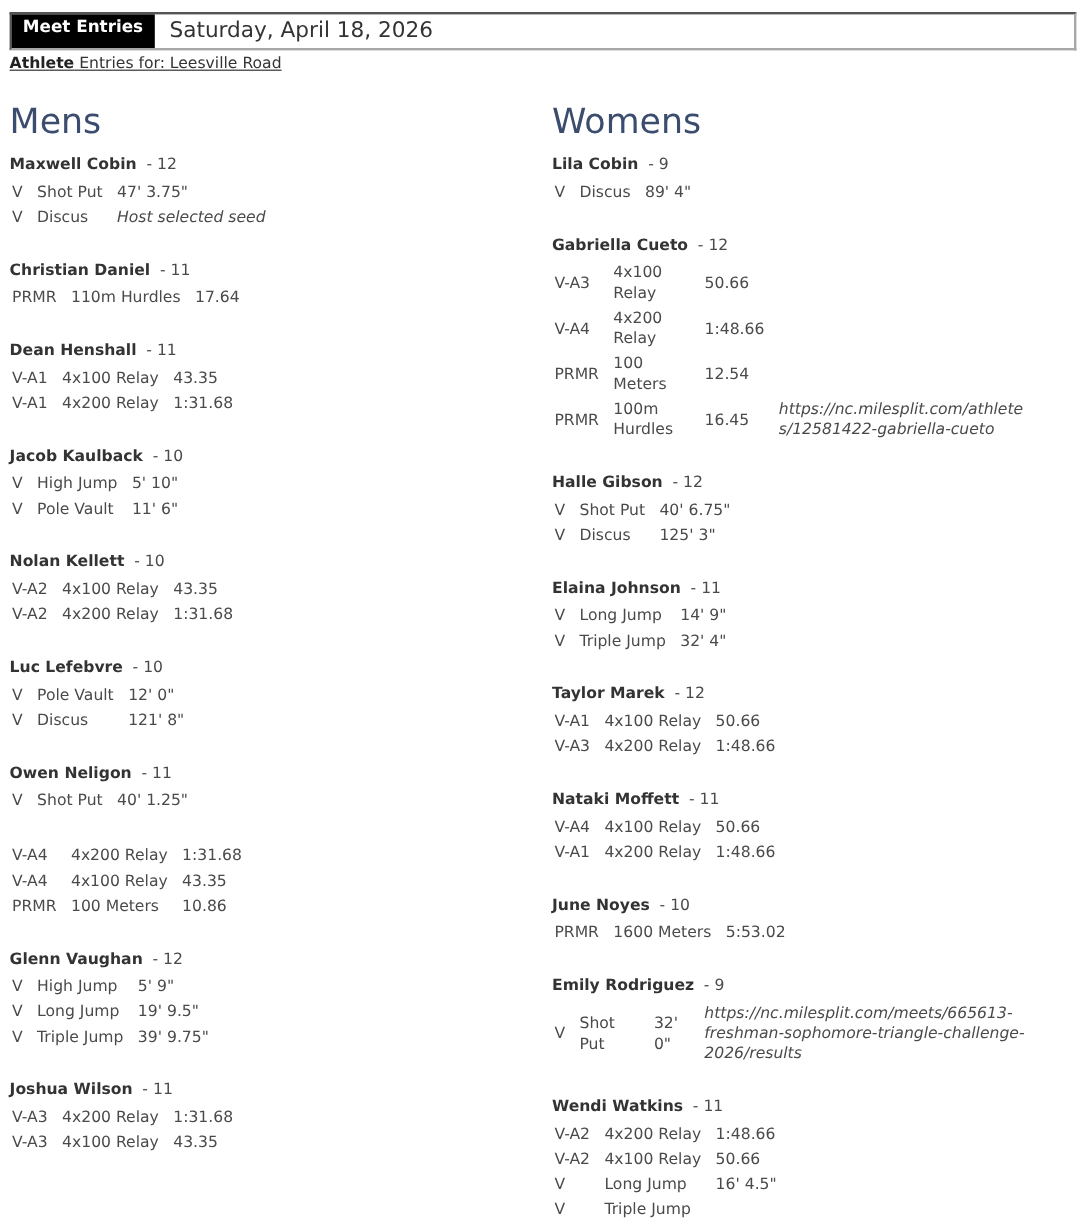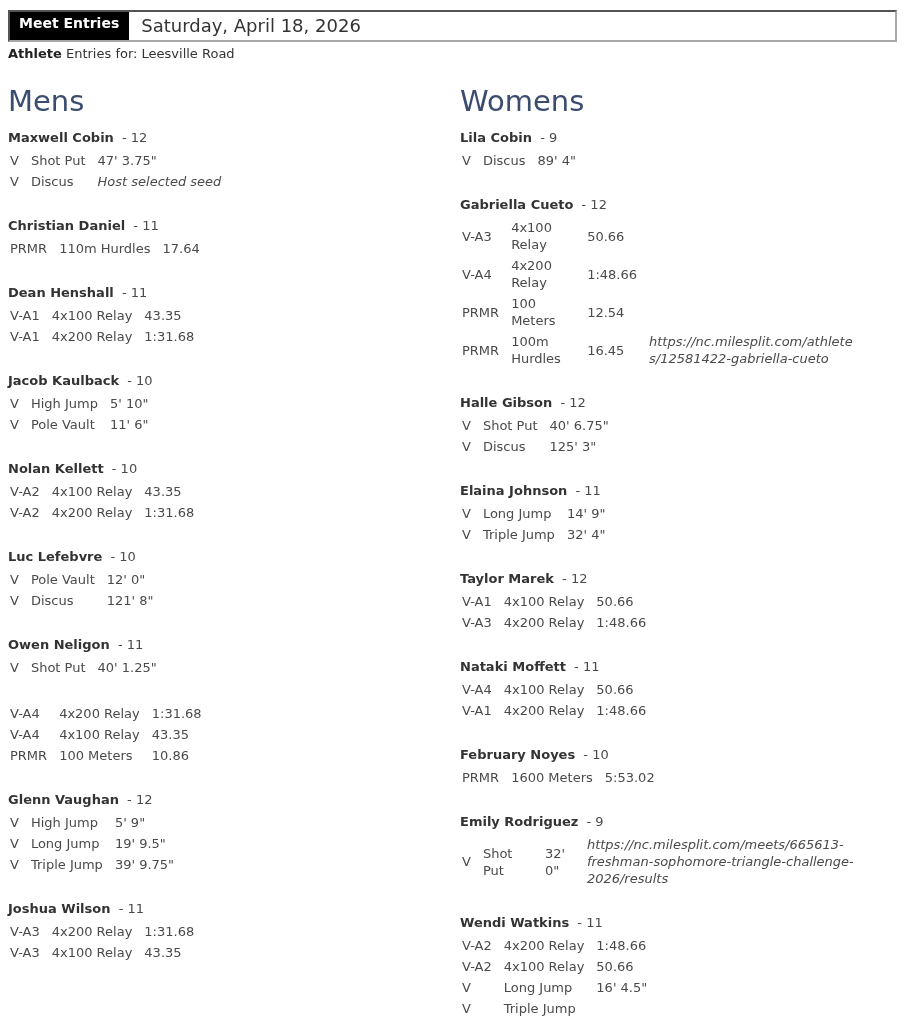--- a/index.html
+++ b/index.html
@@ -30,21 +30,21 @@
   }
   .title-date {
     color: #333;
     font-size: 18px;
     padding: 3px 12px 4px 12px;
     align-self: center;
     white-space: nowrap;
   }
 
   
-  .subtitle { margin: 4px 8px 0 8px; color: #333; }
+  .subtitle { margin: 4px 8px 0 8px; color: #333; text-decoration: underline; }
   .subtitle .b { font-weight: bold; color: #222; }
 
   
   .columns { display: flex; align-items: flex-start; padding-left: 8px; }
   .col { width: 452px; flex: 0 0 452px; }
   .col-title {
     font-size: 29px;
     font-weight: 400;
     color: #3b4c6e;
     margin: 26px 0 13px 0;
@@ -682,21 +682,21 @@
                     <div class="w">1:48.66</div>
                   </td>
 
   </tr>
 </tbody>
             </table>
   </div>
 
   <div class="athlete">
     <div class="athlete-name-row">
-      <span class="athlete-name">February Noyes</span>
+      <span class="athlete-name">June Noyes</span>
       <span class="athlete-grade">- 10</span>
     </div>
     <table class="events">
               <tbody>
   <tr class="event-row">
     <td class="c-div">
                     <div class="w">PRMR</div>
                   </td>
     <td class="c-event">
                     <div class="w">1600 Meters</div>

